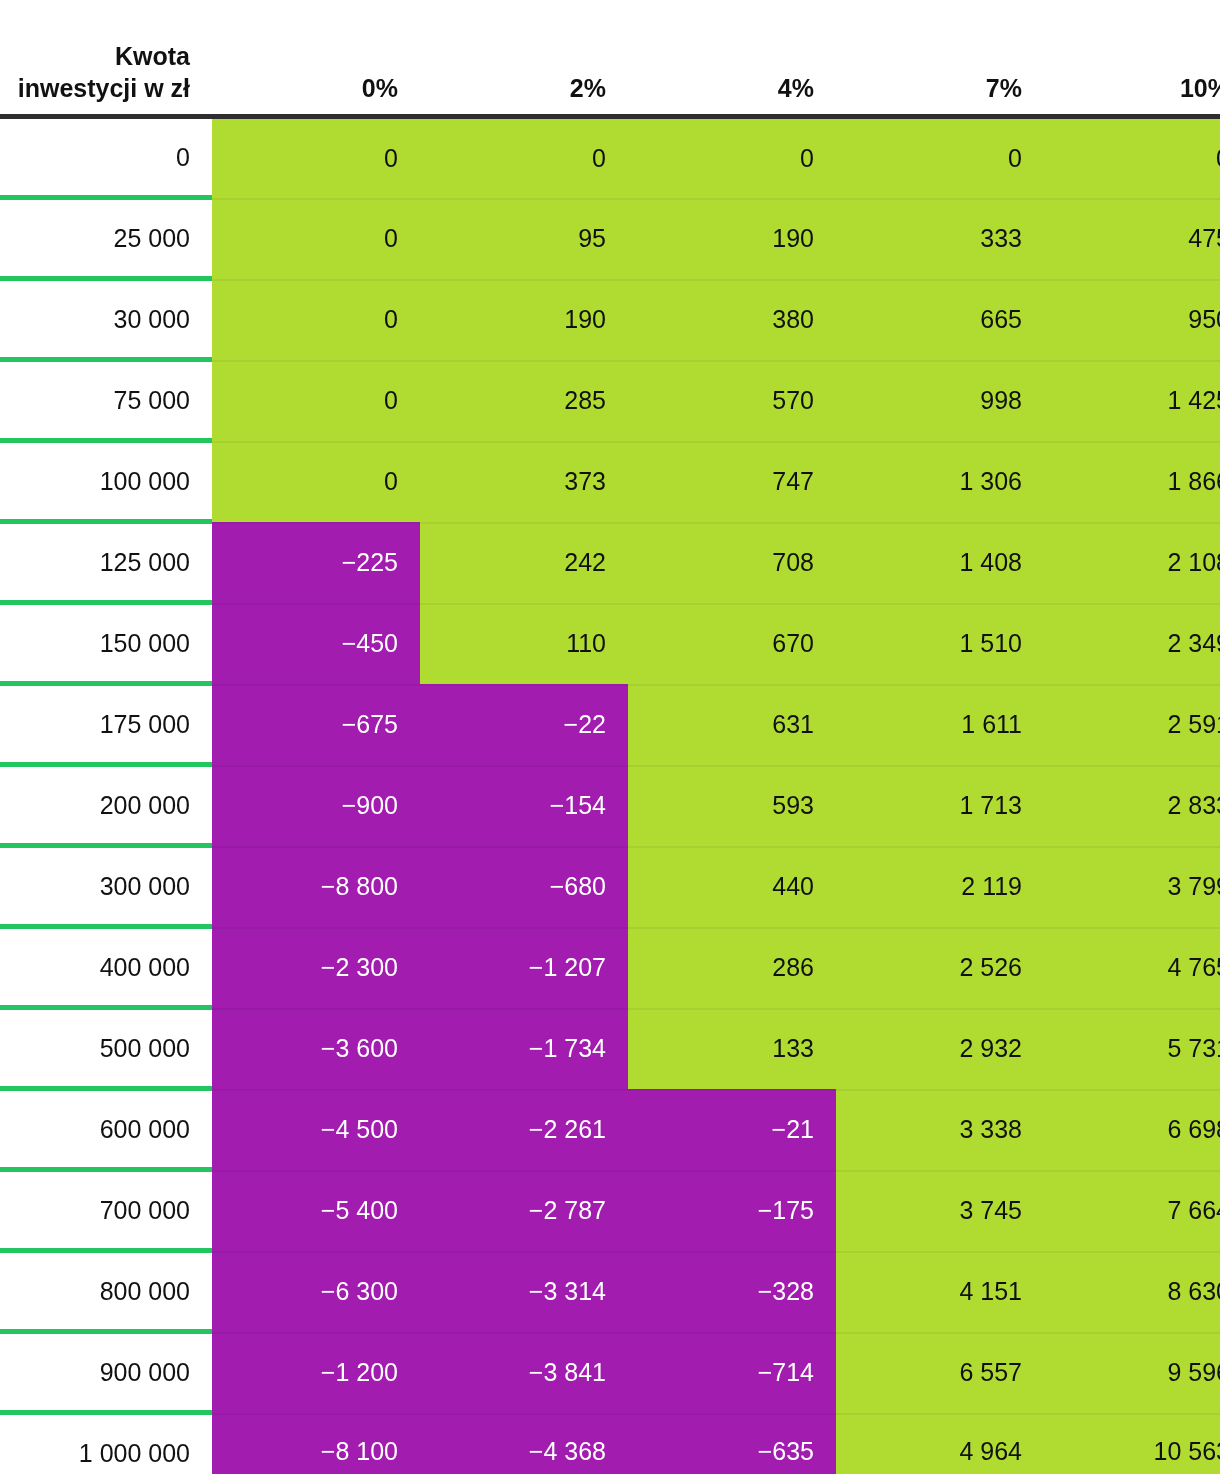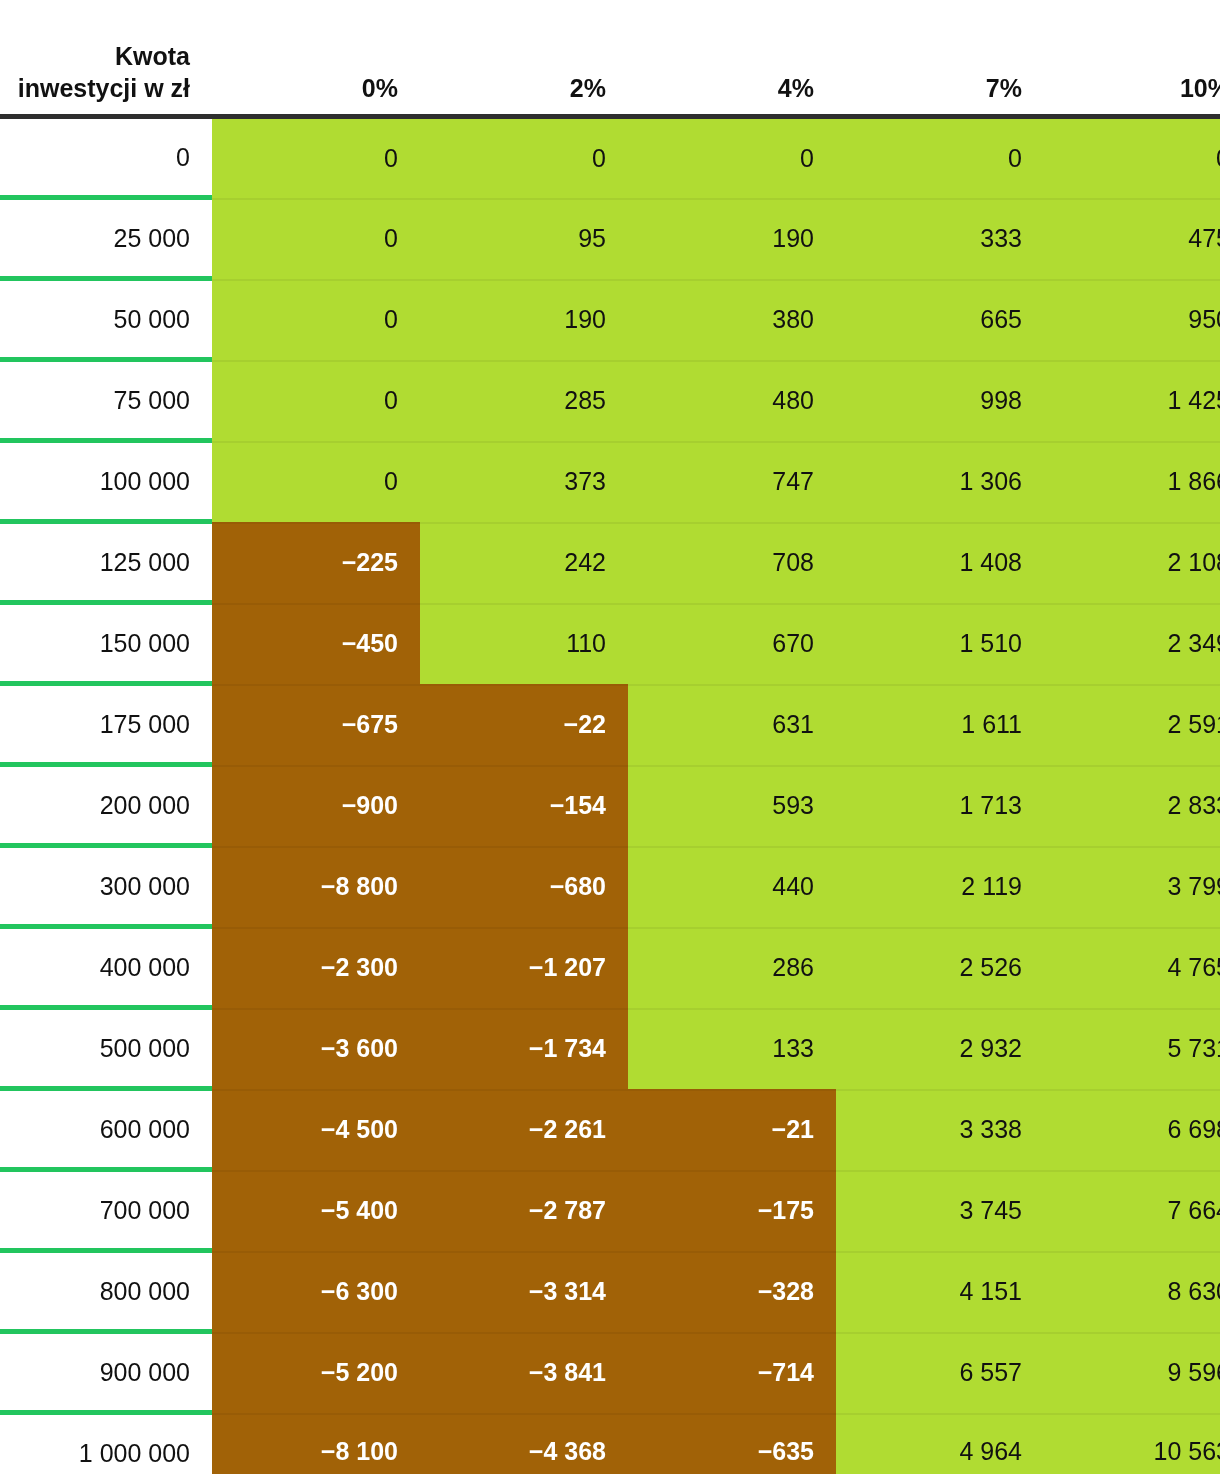--- a/index.html
+++ b/index.html
@@ -70,23 +70,22 @@
     color: #111111;
     border-top: 5px solid #22c55e;
   }
   tbody tr:first-child td.rowlabel { border-top: 0; }
 
   td.pos {
     background: #b0dc32;
     color: #111111;
   }
   td.neg {
-    background: #a16207;
+    background: #a21caf;
     color: #ffffff;
-    font-weight: bold;
   }
 
   
   tbody td.cell { position: relative; }
   tbody tr:not(:first-child) td.cell::before {
     content: "";
     position: absolute;
     left: 0; right: 0; top: 0;
     height: 2px;
     background: rgba(0,0,0,0.055);
@@ -127,32 +126,32 @@
         </tr>
         <tr>
           <td class="rowlabel">25 000</td>
           <td class="cell pos">0</td>
           <td class="cell pos">95</td>
           <td class="cell pos">190</td>
           <td class="cell pos">333</td>
           <td class="cell pos">475</td>
         </tr>
         <tr>
-          <td class="rowlabel">50 000</td>
+          <td class="rowlabel">30 000</td>
           <td class="cell pos">0</td>
           <td class="cell pos">190</td>
           <td class="cell pos">380</td>
           <td class="cell pos">665</td>
           <td class="cell pos">950</td>
         </tr>
         <tr>
           <td class="rowlabel">75 000</td>
           <td class="cell pos">0</td>
           <td class="cell pos">285</td>
-          <td class="cell pos">480</td>
+          <td class="cell pos">570</td>
           <td class="cell pos">998</td>
           <td class="cell pos">1 425</td>
         </tr>
         <tr>
           <td class="rowlabel">100 000</td>
           <td class="cell pos">0</td>
           <td class="cell pos">373</td>
           <td class="cell pos">747</td>
           <td class="cell pos">1 306</td>
           <td class="cell pos">1 866</td>
@@ -232,21 +231,21 @@
         <tr>
           <td class="rowlabel">800 000</td>
           <td class="cell neg">−6 300</td>
           <td class="cell neg">−3 314</td>
           <td class="cell neg">−328</td>
           <td class="cell pos">4 151</td>
           <td class="cell pos">8 630</td>
         </tr>
         <tr>
           <td class="rowlabel">900 000</td>
-          <td class="cell neg">−5 200</td>
+          <td class="cell neg">−1 200</td>
           <td class="cell neg">−3 841</td>
           <td class="cell neg">−714</td>
           <td class="cell pos">6 557</td>
           <td class="cell pos">9 596</td>
         </tr>
         <tr>
           <td class="rowlabel">1 000 000</td>
           <td class="cell neg">−8 100</td>
           <td class="cell neg">−4 368</td>
           <td class="cell neg">−635</td>

